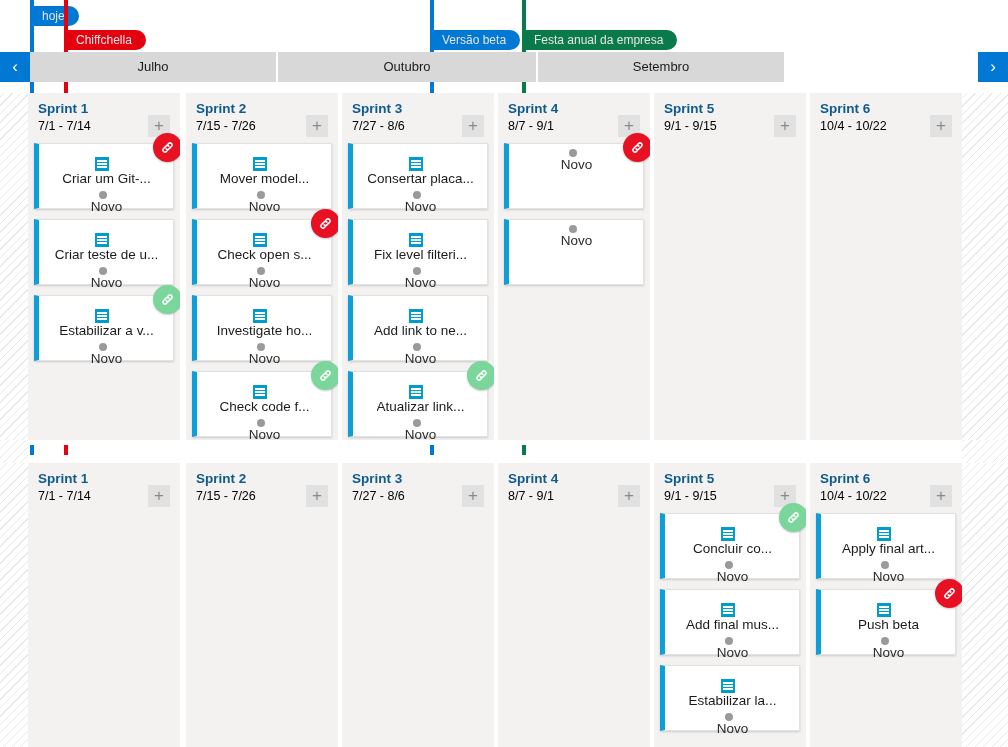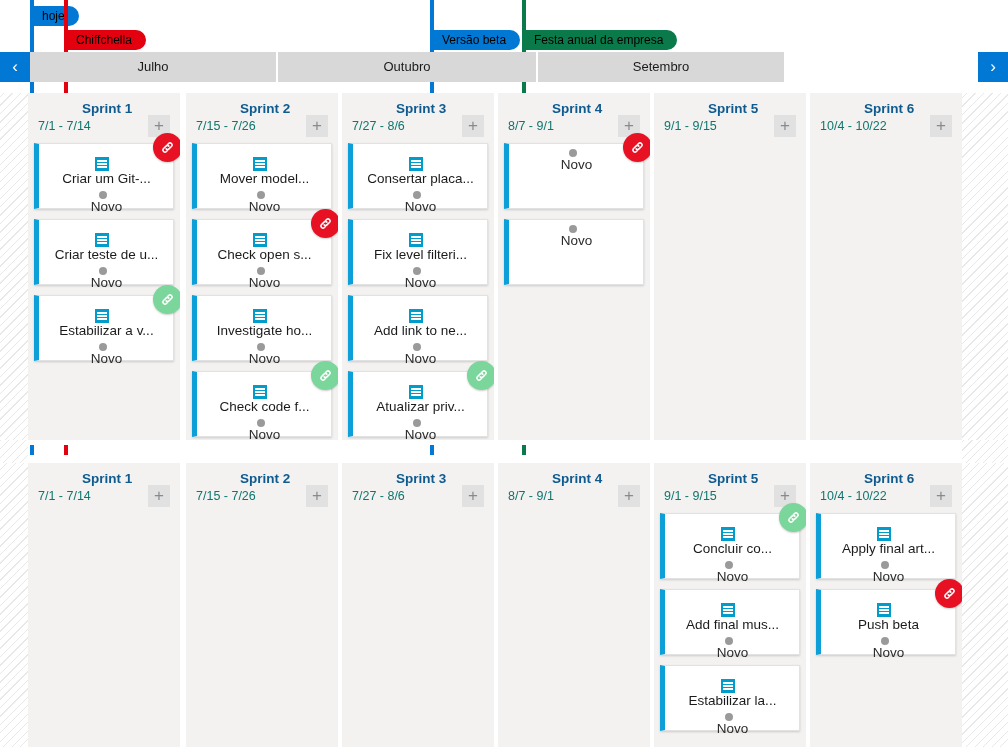--- a/index.html
+++ b/index.html
@@ -47,21 +47,21 @@
     position: absolute;
     left: 0; top: 0;
     width: 4px; height: 52px;
   }
   .milestone .flag {
     position: absolute;
     left: 3px;
     height: 20px;
     line-height: 20px;
     padding: 0 14px 0 9px;
-    color: #000000;
+    color: #e5e5e5;
     font-size: 12px;
     white-space: nowrap;
     border-radius: 0 10px 10px 0;
   }
 
   
   #month-header {
     position: absolute;
     left: 0; top: 52px;
     width: 1008px; height: 30px;
@@ -125,24 +125,23 @@
     position: relative;
     height: 50px;
     padding: 7px 10px 0 10px;
   }
   .col-title {
     color: #0f5a8f;
     font-size: 13.5px;
     font-weight: bold;
     line-height: 17px;
     white-space: nowrap;
-    margin-left: 44px;
   }
   .col-dates {
-    color: #0f766e;
+    color: #000000;
     font-size: 12.5px;
     line-height: 18px;
     white-space: nowrap;
   }
   .add-btn {
     position: absolute;
     right: 10px; top: 22px;
     width: 22px; height: 22px;
     background: #e1e1e1;
     color: #8a8a8a;
@@ -419,21 +418,21 @@
                 <span class="card-title">Add link to ne...</span>
               </div>
               <div class="card-line2">
                 <span class="state-dot"></span>
                 <span class="card-state">Novo</span>
               </div>
             </div>
             <div class="card">
               <div class="card-line1">
                 <span class="wi-icon"></span>
-                <span class="card-title">Atualizar priv...</span>
+                <span class="card-title">Atualizar link...</span>
               </div>
               <div class="card-line2">
                 <span class="state-dot"></span>
                 <span class="card-state">Novo</span>
               </div>
               <div class="link-badge green" style="right: -9px;">
                 <svg width="17" height="17" viewBox="0 0 16 16">
                   <path d="M6.2 9.8a2.6 2.6 0 0 0 3.7 0l2.3-2.3a2.6 2.6 0 0 0-3.7-3.7L7.4 5a.7.7 0 1 0 1 1l1.1-1.2a1.2 1.2 0 0 1 1.7 1.7L8.9 8.8a1.2 1.2 0 0 1-1.7 0 .7.7 0 0 0-1 1zM9.8 6.2a2.6 2.6 0 0 0-3.7 0L3.8 8.5a2.6 2.6 0 0 0 3.7 3.7L8.6 11a.7.7 0 1 0-1-1l-1.1 1.2a1.2 1.2 0 0 1-1.7-1.7l2.3-2.3a1.2 1.2 0 0 1 1.7 0 .7.7 0 0 0 1-1z" fill="currentColor"></path>
                 </svg>
               </div>

